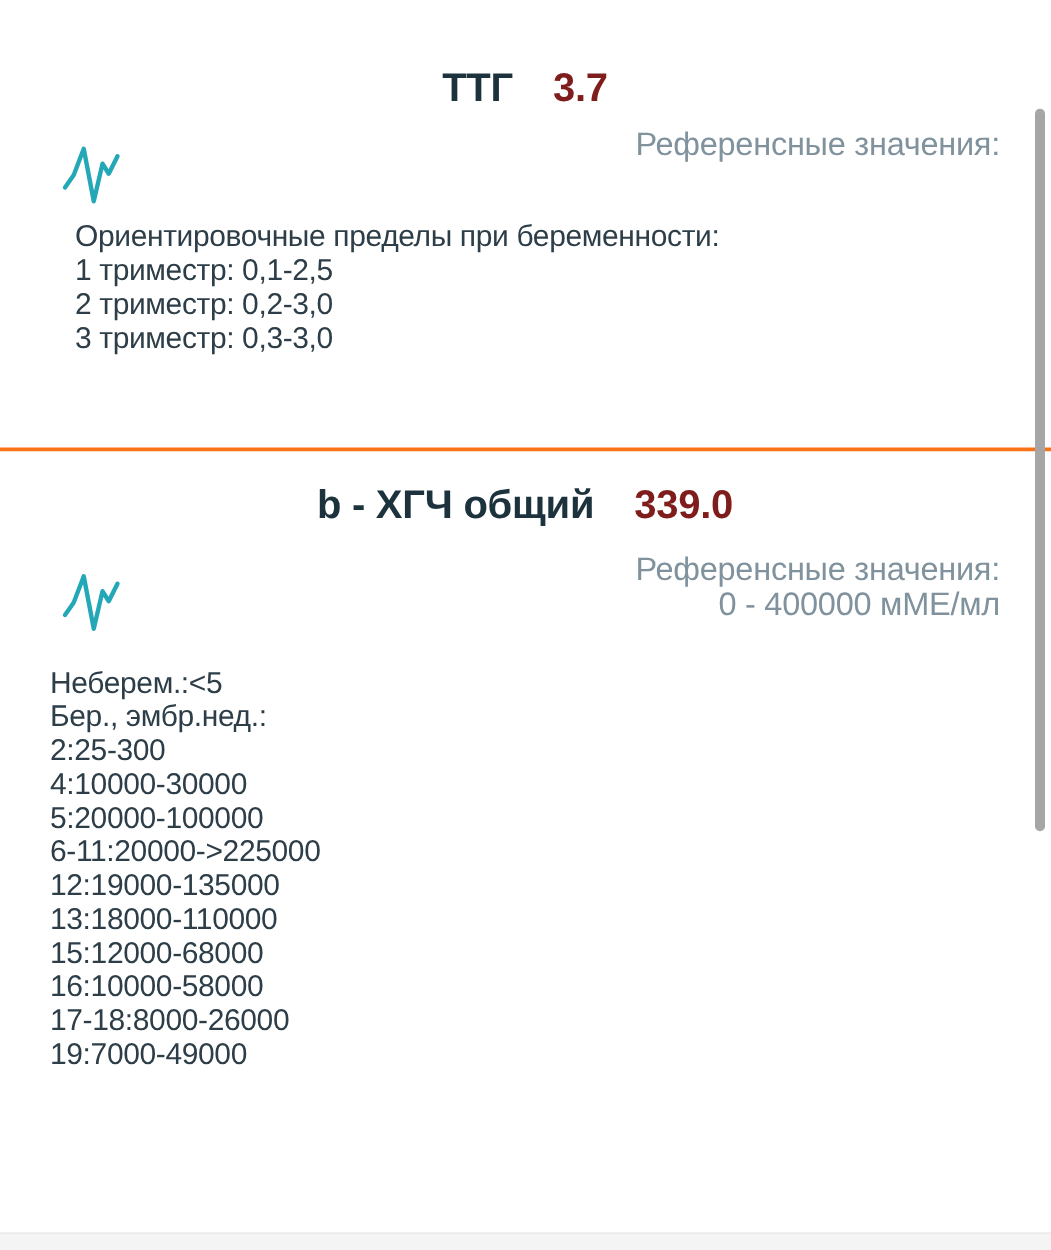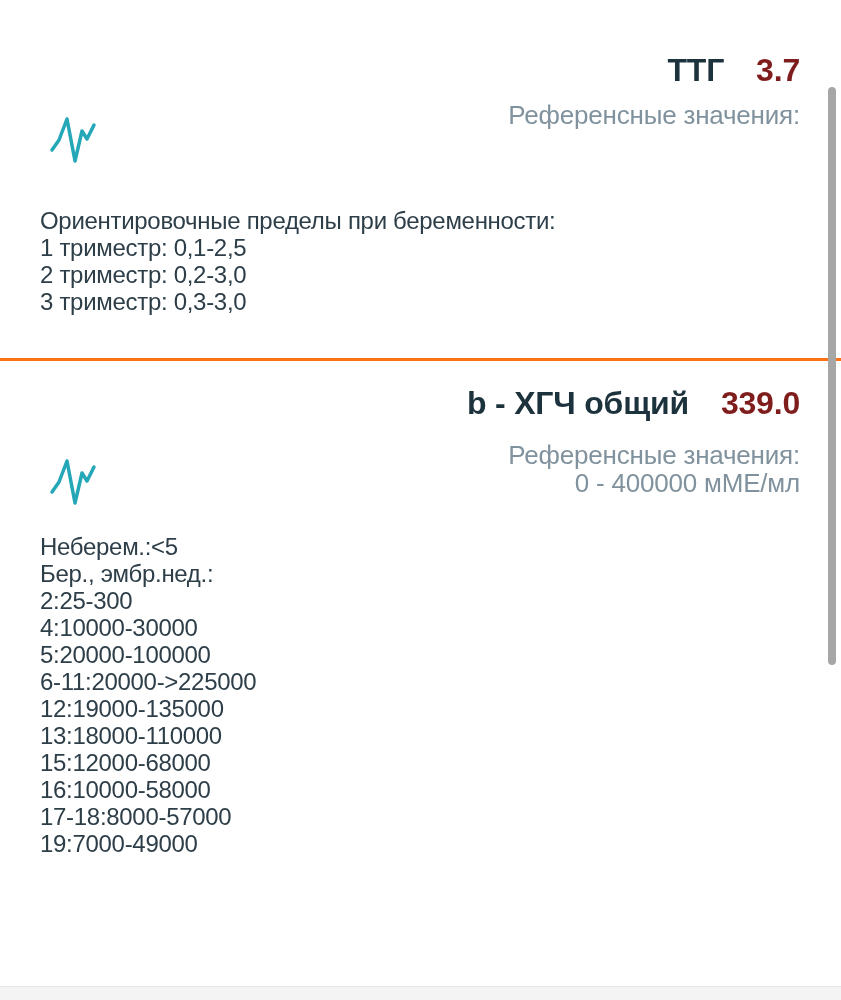--- a/index.html
+++ b/index.html
@@ -19,21 +19,21 @@
     width: 841px;
     background: #ffffff;
   }
   .card-1 { top: 0; height: 358px; }
   .card-2 { top: 358px; height: 628px; border-top: 3px solid #f97316; }
   .title-row {
     position: absolute;
     left: 40px;
     right: 41px;
     display: flex;
-    justify-content: flex-end;
+    justify-content: center;
     align-items: baseline;
     gap: 32px;
   }
   .card-1 .title-row { top: 52px; }
   .card-2 .title-row { top: 24px; }
   .analyte-title {
     font-size: 32px;
     font-weight: 700;
     line-height: 36px;
     color: #1c323c;
@@ -68,21 +68,21 @@
   .card-2 .pulse-icon { top: 95px; }
   .notes {
     position: absolute;
     left: 40px;
     right: 60px;
     font-size: 24px;
     line-height: 27px;
     color: #2d3e48;
     letter-spacing: -0.3px;
   }
-  .card-1 .notes { top: 207px; }
+  .card-1 .notes { top: 176px; margin-left: 20px; }
   .card-2 .notes { top: 172px; }
   .note-line { white-space: nowrap; }
   .scrollbar-thumb {
     position: absolute;
     left: 828px;
     top: 87px;
     width: 8px;
     height: 578px;
     background: #a6a6a6;
     border-radius: 4px;
@@ -137,21 +137,21 @@
         <div class="note-line">Неберем.:&lt;5</div>
         <div class="note-line">Бер., эмбр.нед.:</div>
         <div class="note-line">2:25-300</div>
         <div class="note-line">4:10000-30000</div>
         <div class="note-line">5:20000-100000</div>
         <div class="note-line">6-11:20000-&gt;225000</div>
         <div class="note-line">12:19000-135000</div>
         <div class="note-line">13:18000-110000</div>
         <div class="note-line">15:12000-68000</div>
         <div class="note-line">16:10000-58000</div>
-        <div class="note-line">17-18:8000-57000</div>
+        <div class="note-line">17-18:8000-26000</div>
         <div class="note-line">19:7000-49000</div>
       </div>
   </section>
 
   <div class="scrollbar-thumb"></div>
   <div class="bottom-bar"></div>
 
 </div>
 
 </body></html>

